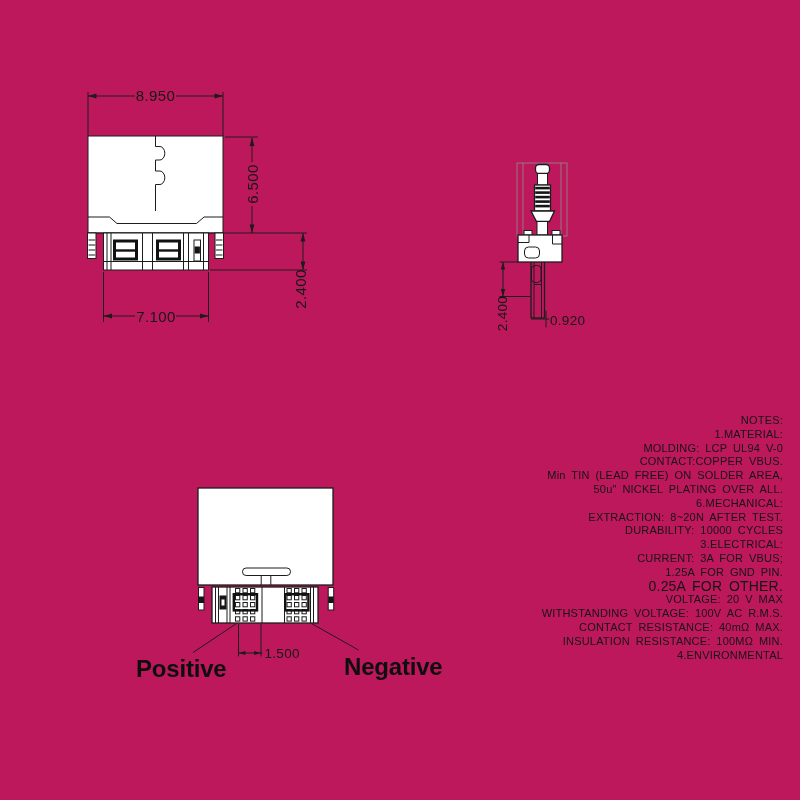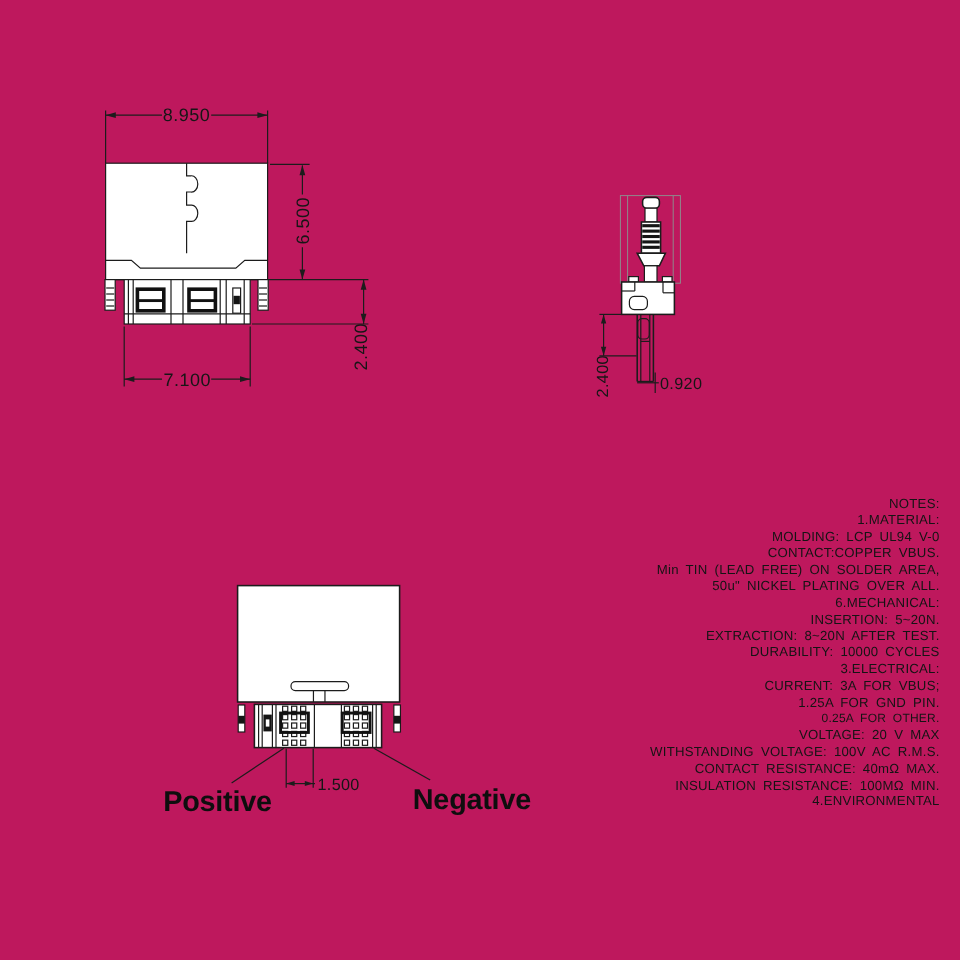--- a/index.html
+++ b/index.html
@@ -12,21 +12,21 @@
   .ln2w {stroke:#1c1c1c;stroke-width:1.3;fill:#fff;}
   .thk  {stroke:#111;stroke-width:2.4;fill:none;}
   .thk3 {stroke:#111;stroke-width:3;fill:#fff;}
   .blk  {fill:#151515;stroke:none;}
   .faint{stroke:#8d8d8d;stroke-width:0.8;fill:none;}
   .arr  {fill:#1c1c1c;stroke:none;}
   text.dim {font-family:"Liberation Sans",sans-serif;font-size:15px;fill:#161616;letter-spacing:.4px;}
   text.dimS{font-family:"Liberation Sans",sans-serif;font-size:13.5px;fill:#161616;letter-spacing:.3px;}
   #notes{position:absolute;left:478px;top:414px;width:290px;color:#141414;margin-left:15px;}
   .nl{font-size:11px;line-height:13.8px;white-space:nowrap;letter-spacing:.2px;word-spacing:2.6px;}
-  .nl.sm{font-size:10px;}
+  .nl.sm{font-size:14px;}
   .view-label{position:absolute;font-size:24px;color:#0e0e0e;letter-spacing:-0.2px;}
 </style>
 </head>
 <body>
 
 <div id="canvas">
 
 <svg width="800" height="800" viewBox="0 0 800 800">
 
   <g>
@@ -243,21 +243,20 @@
 <div class="view-label" style="left:344px;top:653px;font-weight:bold;">Negative</div>
 
 <div id="notes">
   <div class="nl" style="margin-left:0px">NOTES:</div>
   <div class="nl" style="margin-left:4px">1.MATERIAL:</div>
   <div class="nl" style="margin-left:30px">MOLDING: LCP UL94 V-0</div>
   <div class="nl" style="margin-left:30px">CONTACT:COPPER VBUS.</div>
   <div class="nl" style="margin-left:30px">Min TIN (LEAD FREE) ON SOLDER AREA,</div>
   <div class="nl" style="margin-left:42px">50u" NICKEL PLATING OVER ALL.</div>
   <div class="nl" style="margin-left:4px">6.MECHANICAL:</div>
-  <div class="nl" style="margin-left:31px">INSERTION: 5~20N.</div>
   <div class="nl" style="margin-left:31px">EXTRACTION: 8~20N AFTER TEST.</div>
   <div class="nl" style="margin-left:31px">DURABILITY: 10000 CYCLES</div>
   <div class="nl" style="margin-left:7px">3.ELECTRICAL:</div>
   <div class="nl" style="margin-left:40px">CURRENT: 3A FOR VBUS;</div>
   <div class="nl" style="margin-left:92px">1.25A FOR GND PIN.</div>
   <div class="nl sm" style="margin-left:72px">0.25A FOR OTHER.</div>
   <div class="nl" style="margin-left:40px">VOLTAGE: 20 V MAX</div>
   <div class="nl" style="margin-left:41px">WITHSTANDING VOLTAGE: 100V AC R.M.S.</div>
   <div class="nl" style="margin-left:42px">CONTACT RESISTANCE: 40mΩ MAX.</div>
   <div class="nl" style="margin-left:42px">INSULATION RESISTANCE: 100MΩ MIN.</div>

